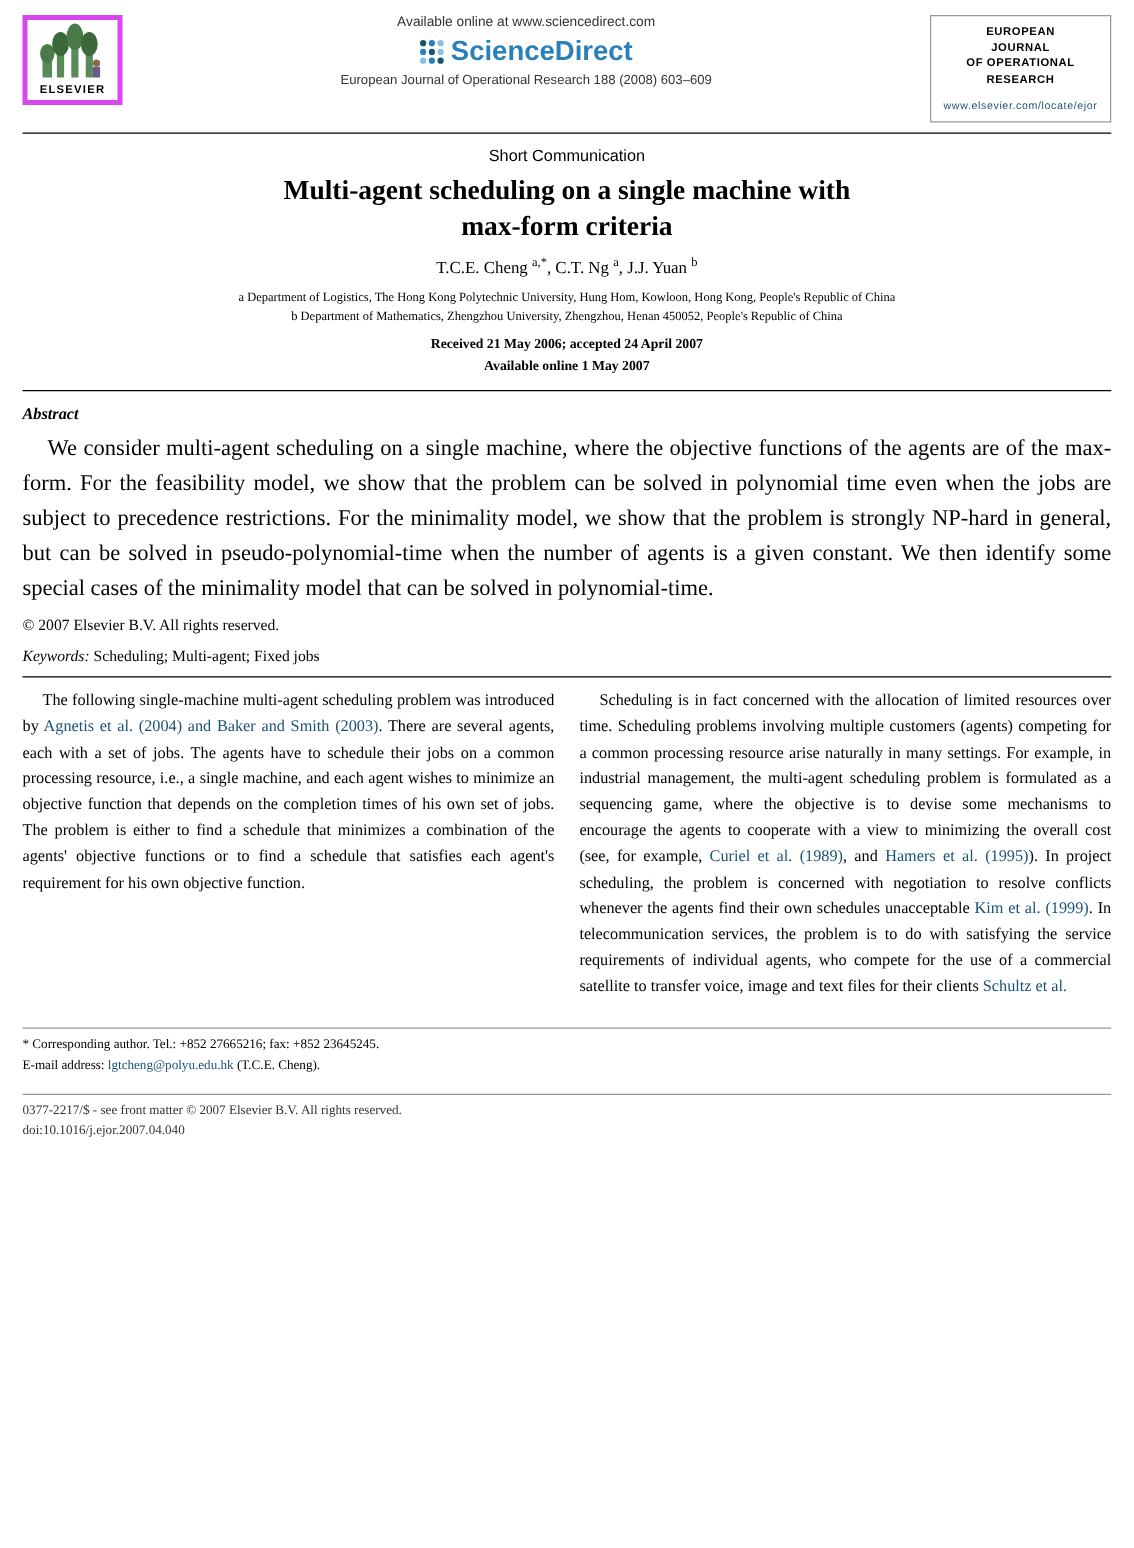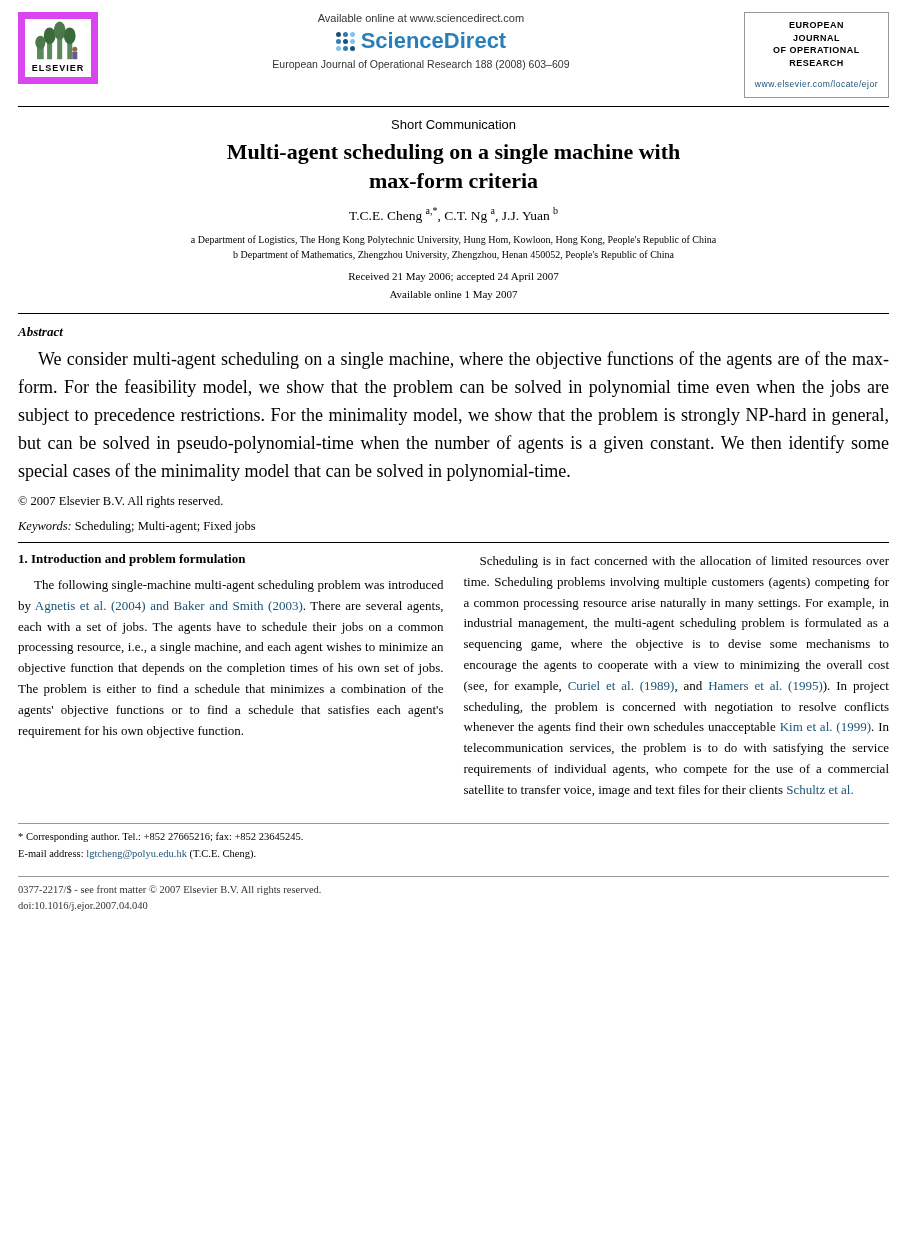--- a/index.html
+++ b/index.html
@@ -27,21 +27,21 @@
       padding: 12px 18px 0 18px;
       gap: 10px;
     }
 
     .elsevier-logo {
       width: 80px;
       flex-shrink: 0;
     }
 
     .elsevier-logo-box {
-      border: 7px solid #d946ef;
+      border: 4px solid #d946ef;
       width: 80px;
       height: 72px;
       display: flex;
       flex-direction: column;
       align-items: center;
       justify-content: flex-end;
       font-size: 9px;
       font-family: Arial, sans-serif;
       font-weight: bold;
       letter-spacing: 1px;
@@ -165,20 +165,21 @@
       font-size: 10px;
       margin: 0 60px 6px 60px;
       line-height: 1.5;
     }
 
     .received-dates {
       text-align: center;
       font-size: 11px;
       margin-bottom: 10px;
       line-height: 1.6;
+      font-weight: bold;
     }
 
     hr.section-line {
       border: none;
       border-top: 1px solid #000;
       margin: 4px 18px;
     }
 
     
     .abstract-section {
@@ -378,21 +379,20 @@
       <em>Keywords:</em>
       <span>Scheduling; Multi-agent; Fixed jobs</span>
     </div>
   </div>
 
   <hr class="section-line">
 
   <div class="two-col">
 
     <div class="col-left">
-      <div class="section-heading">1. Introduction and problem formulation</div>
       <div class="col-text">
         <p>The following single-machine multi-agent scheduling problem was introduced by <span class="link-text">Agnetis et al. (2004) and Baker and Smith (2003)</span>. There are several agents, each with a set of jobs. The agents have to schedule their jobs on a common processing resource, i.e., a single machine, and each agent wishes to minimize an objective function that depends on the completion times of his own set of jobs. The problem is either to find a schedule that minimizes a combination of the agents' objective functions or to find a schedule that satisfies each agent's requirement for his own objective function.</p>
       </div>
     </div>
 
     <div class="col-right">
       <div class="col-text">
         <p>Scheduling is in fact concerned with the allocation of limited resources over time. Scheduling problems involving multiple customers (agents) competing for a common processing resource arise naturally in many settings. For example, in industrial management, the multi-agent scheduling problem is formulated as a sequencing game, where the objective is to devise some mechanisms to encourage the agents to cooperate with a view to minimizing the overall cost (see, for example, <span class="link-text">Curiel et al. (1989)</span>, and <span class="link-text">Hamers et al. (1995)</span>). In project scheduling, the problem is concerned with negotiation to resolve conflicts whenever the agents find their own schedules unacceptable <span class="link-text">Kim et al. (1999)</span>. In telecommunication services, the problem is to do with satisfying the service requirements of individual agents, who compete for the use of a commercial satellite to transfer voice, image and text files for their clients <span class="link-text">Schultz et al.</span></p>
       </div>
     </div>

